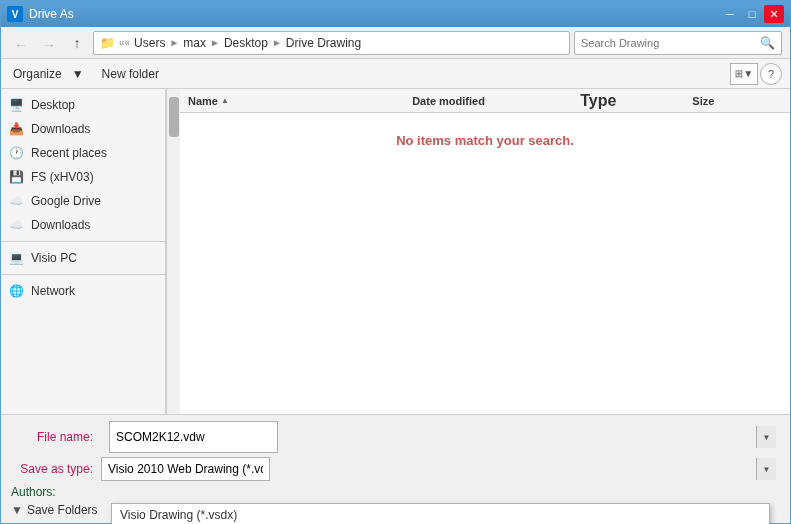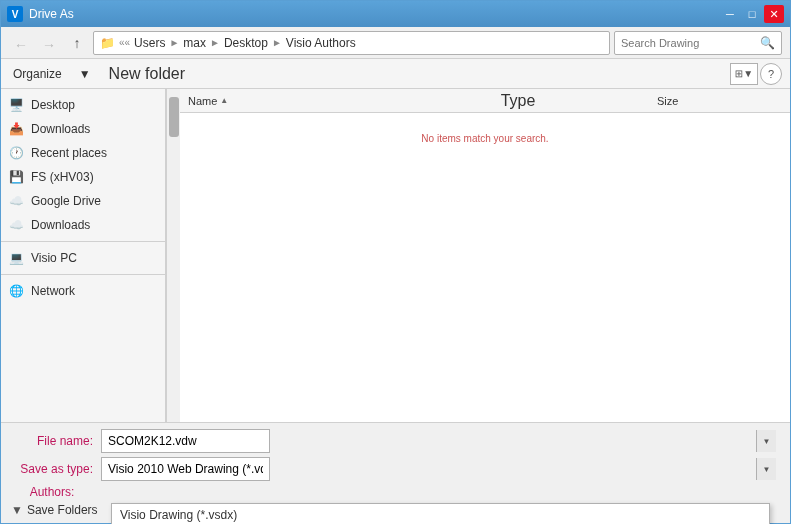--- a/index.html
+++ b/index.html
@@ -100,21 +100,21 @@
       display: flex;
       align-items: center;
       padding: 0 6px;
       font-size: 12px;
       color: #333;
       gap: 4px;
       border-radius: 2px;
     }
     .breadcrumb-chevron { color: #888; font-size: 10px; }
     .search-box {
-      width: 168px;
+      width: 208px;
       height: 24px;
       border: 1px solid #b0b0b0;
       background: white;
       display: flex;
       align-items: center;
       padding: 0 6px;
       border-radius: 2px;
       gap: 4px;
     }
     .search-box input {
@@ -133,29 +133,29 @@
       display: flex;
       align-items: center;
       padding: 0 8px;
       gap: 8px;
       border-bottom: 1px solid #d0d0d0;
       flex-shrink: 0;
     }
     .organize-btn {
       display: flex;
       align-items: center;
-      gap: 17px;
+      gap: 10px;
       font-size: 12px;
       color: #333;
       cursor: pointer;
       padding: 2px 4px;
       border-radius: 2px;
     }
     .new-folder-btn {
-      font-size: 16px;
+      font-size: 12px;
       color: #333;
       cursor: pointer;
       padding: 2px 6px;
       border-radius: 2px;
     }
     .view-btns {
       margin-left: auto;
       display: flex;
       align-items: center;
       gap: 2px;
@@ -236,20 +236,21 @@
       width: 10px;
       height: 40px;
       background: #b0b0b0;
       border-radius: 3px;
     }
     .content-area {
       flex: 1;
       display: flex;
       flex-direction: column;
       overflow: hidden;
+      font-weight: bold;
     }
     .column-headers {
       display: flex;
       border-bottom: 1px solid #d0d0d0;
       background: #f5f5f5;
       padding: 0 8px;
       height: 24px;
       align-items: center;
       flex-shrink: 0;
     }
@@ -262,21 +263,21 @@
       flex: 1;
       overflow-y: auto;
       background: white;
       display: flex;
       align-items: flex-start;
       justify-content: center;
       padding-top: 20px;
     }
     .no-items {
       color: #cc5555;
-      font-size: 10px;
+      font-size: 13px;
     }
 
     .bottom-panel {
       background: #f0f0f0;
       border-top: 1px solid #d0d0d0;
       padding: 6px 10px;
       flex-shrink: 0;
     }
     .form-row {
       display: flex;
@@ -285,26 +286,27 @@
     }
     .form-label {
       width: 90px;
       text-align: right;
       font-size: 12px;
       color: #be185d;
       padding-right: 8px;
     }
     .form-input {
       flex: 1;
-      height: 24px;
+      height: 32px;
       border: 1px solid #b0b0b0;
       background: white;
       padding: 0 6px;
       font-size: 12px;
       outline: none;
+      margin-left: 8px;
     }
     .form-select {
       flex: 1;
       height: 24px;
       border: 1px solid #b0b0b0;
       background: white;
       padding: 0 6px;
       font-size: 12px;
       outline: none;
       appearance: none;
@@ -329,23 +331,23 @@
       color: #555;
       pointer-events: none;
     }
     .authors-row {
       display: flex;
       align-items: center;
       margin-bottom: 4px;
     }
     .authors-label {
       width: 90px;
-      text-align: center;
-      font-size: 12px;
-      color: #be185d;
+      text-align: left;
+      font-size: 12px;
+      color: #14532d;
       padding-right: 8px;
     }
 
     
     .dropdown-overlay {
       position: absolute;
       background: white;
       border: 1px solid #b0b0b0;
       box-shadow: 2px 2px 5px rgba(0,0,0,0.2);
       z-index: 100;
@@ -404,21 +406,21 @@
     <button class="nav-btn">↑</button>
     <div class="breadcrumb-bar">
       <span>📁</span>
       <span class="breadcrumb-chevron">««</span>
       <span>Users</span>
       <span class="breadcrumb-chevron">►</span>
       <span>max</span>
       <span class="breadcrumb-chevron">►</span>
       <span>Desktop</span>
       <span class="breadcrumb-chevron">►</span>
-      <span>Visio Authors</span>
+      <span>Drive Drawing</span>
     </div>
     <div class="search-box">
       <input type="text" placeholder="Search Drawing" style="">
       <span class="search-icon">🔍</span>
     </div>
   </div>
 
   <div class="second-toolbar">
     <div class="organize-btn">
       <span>Organize</span>
@@ -477,20 +479,23 @@
 
     <div class="scrollbar-area">
       <div class="scrollbar-thumb"></div>
     </div>
 
     <div class="content-area">
       <div class="column-headers">
         <div class="col-name">
           <span>Name</span>
           <span class="sort-arrow">▲</span>
+        </div>
+        <div class="col-date">
+          <span>Date modified</span>
         </div>
         <div class="col-type">
           <span>Type</span>
         </div>
         <div class="col-size">
           <span>Size</span>
         </div>
       </div>
       <div class="file-list">
         <span class="no-items">No items match your search.</span>

